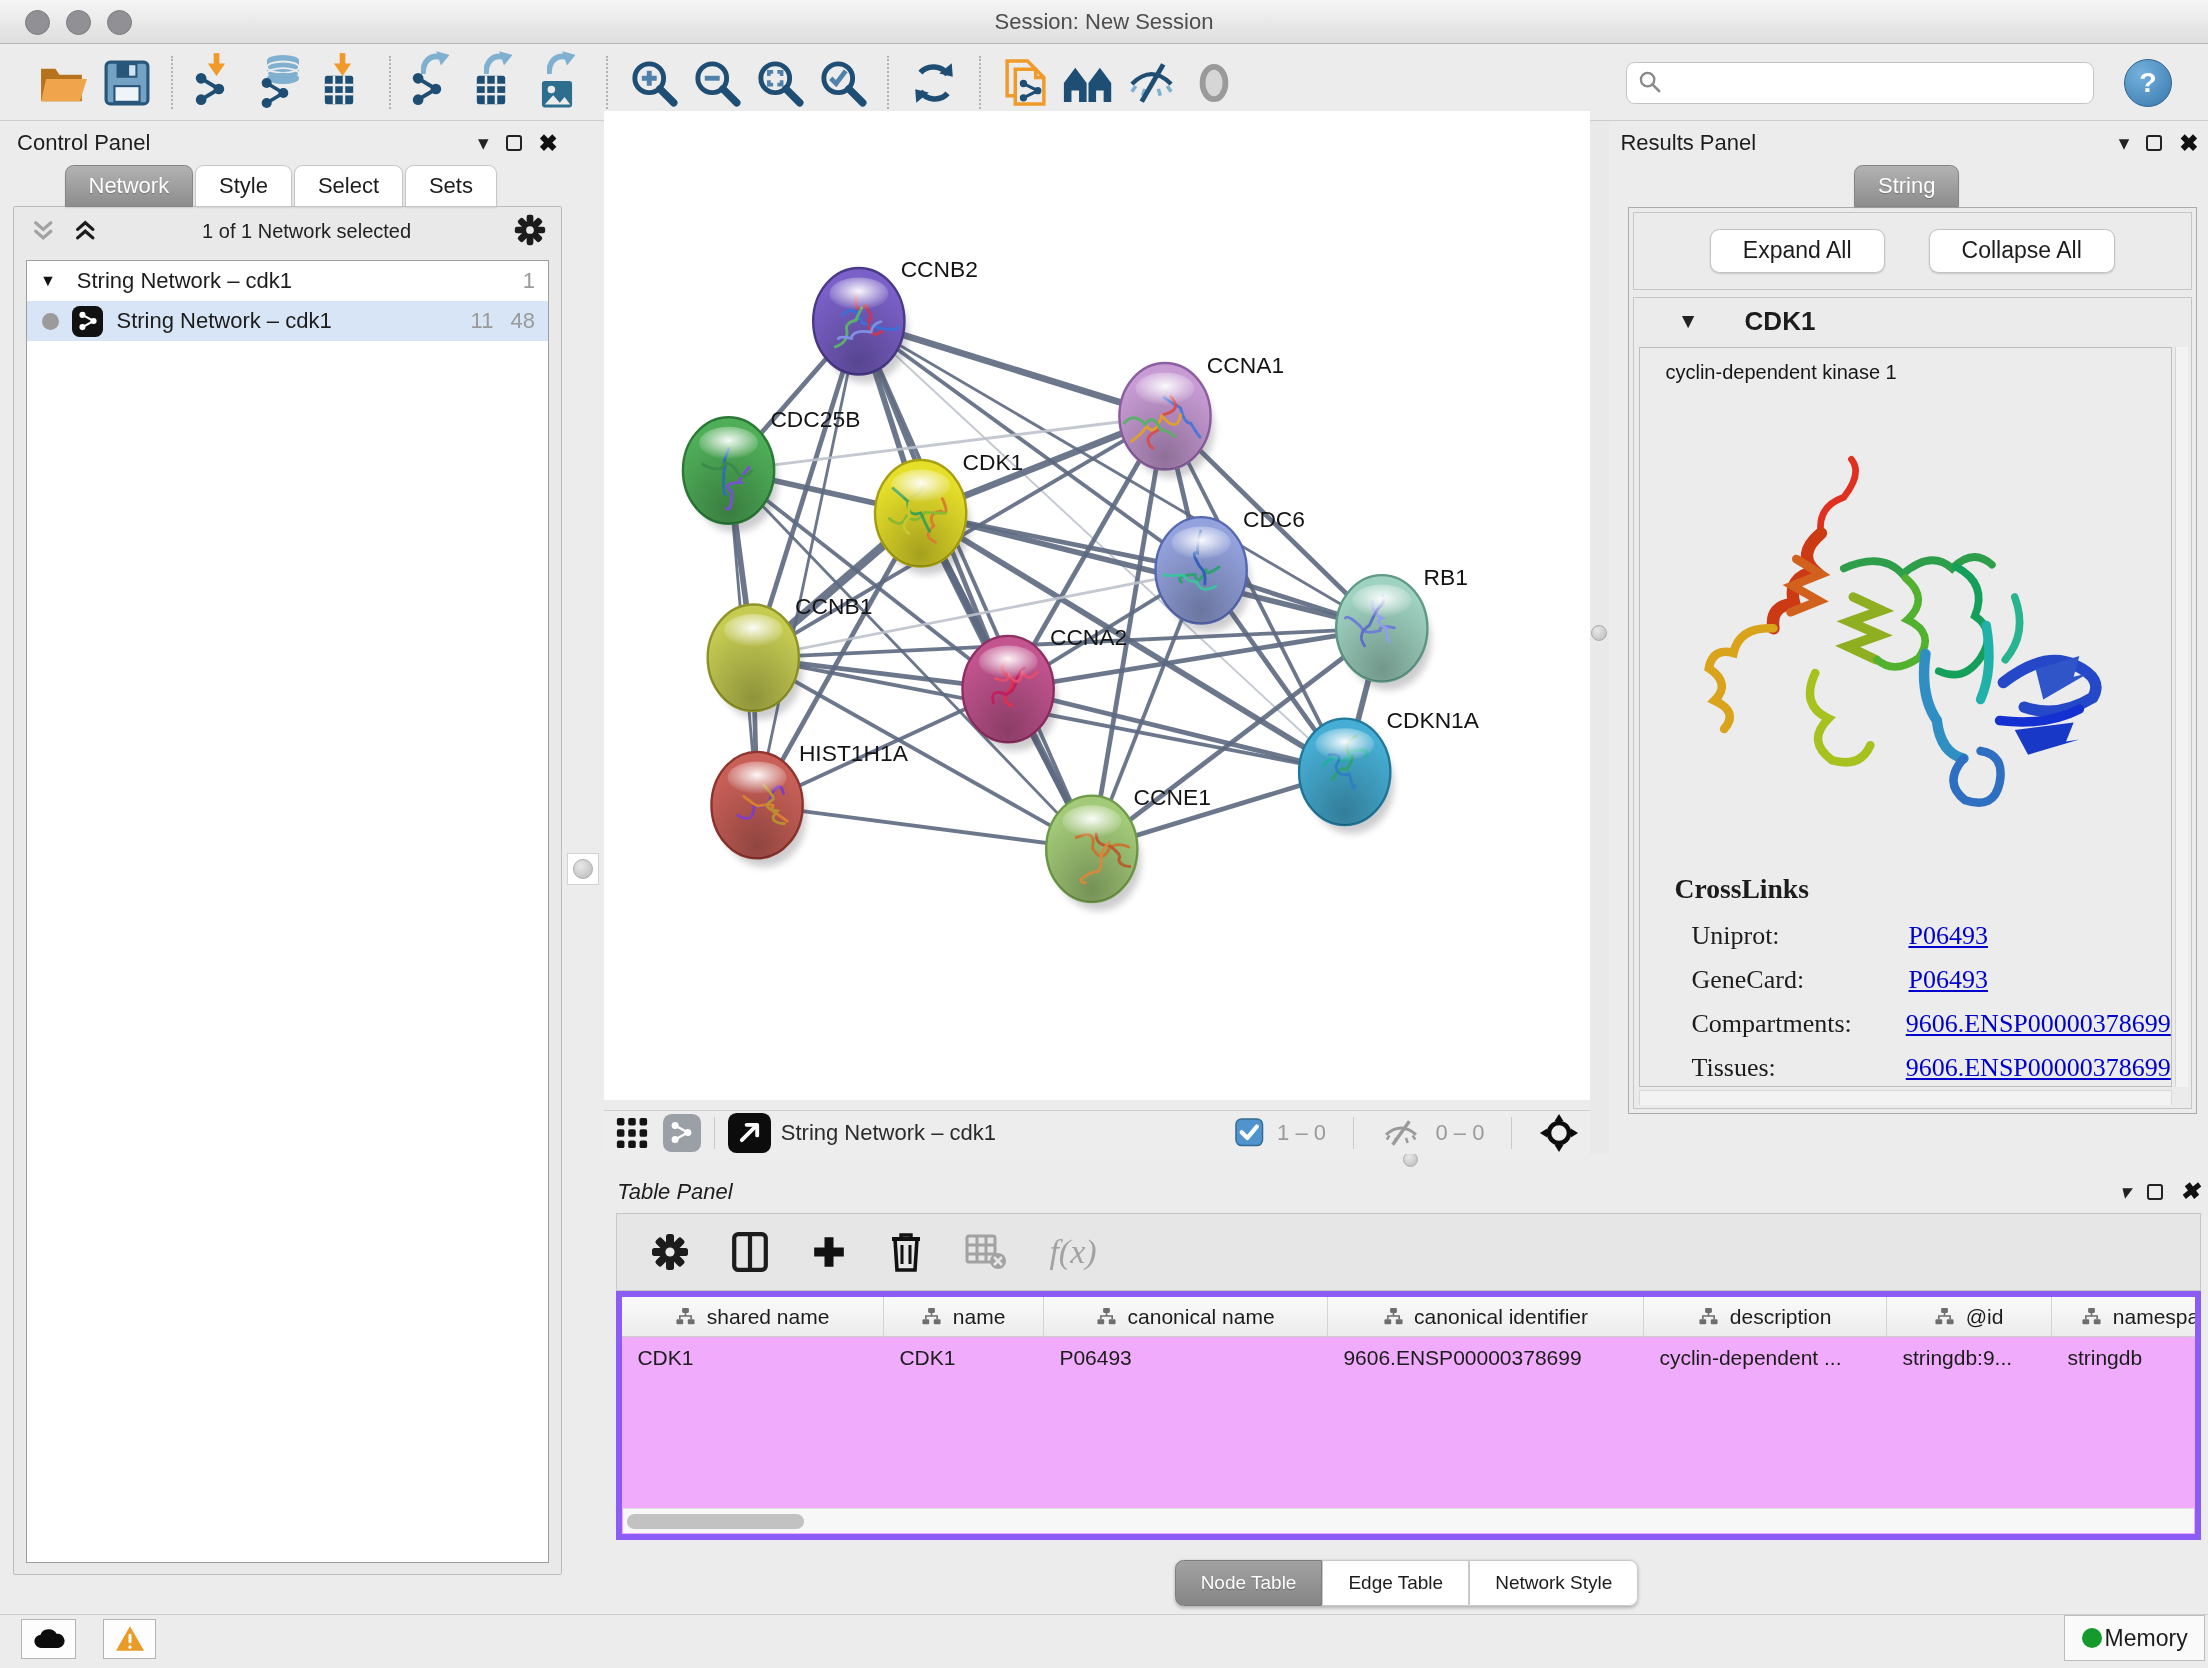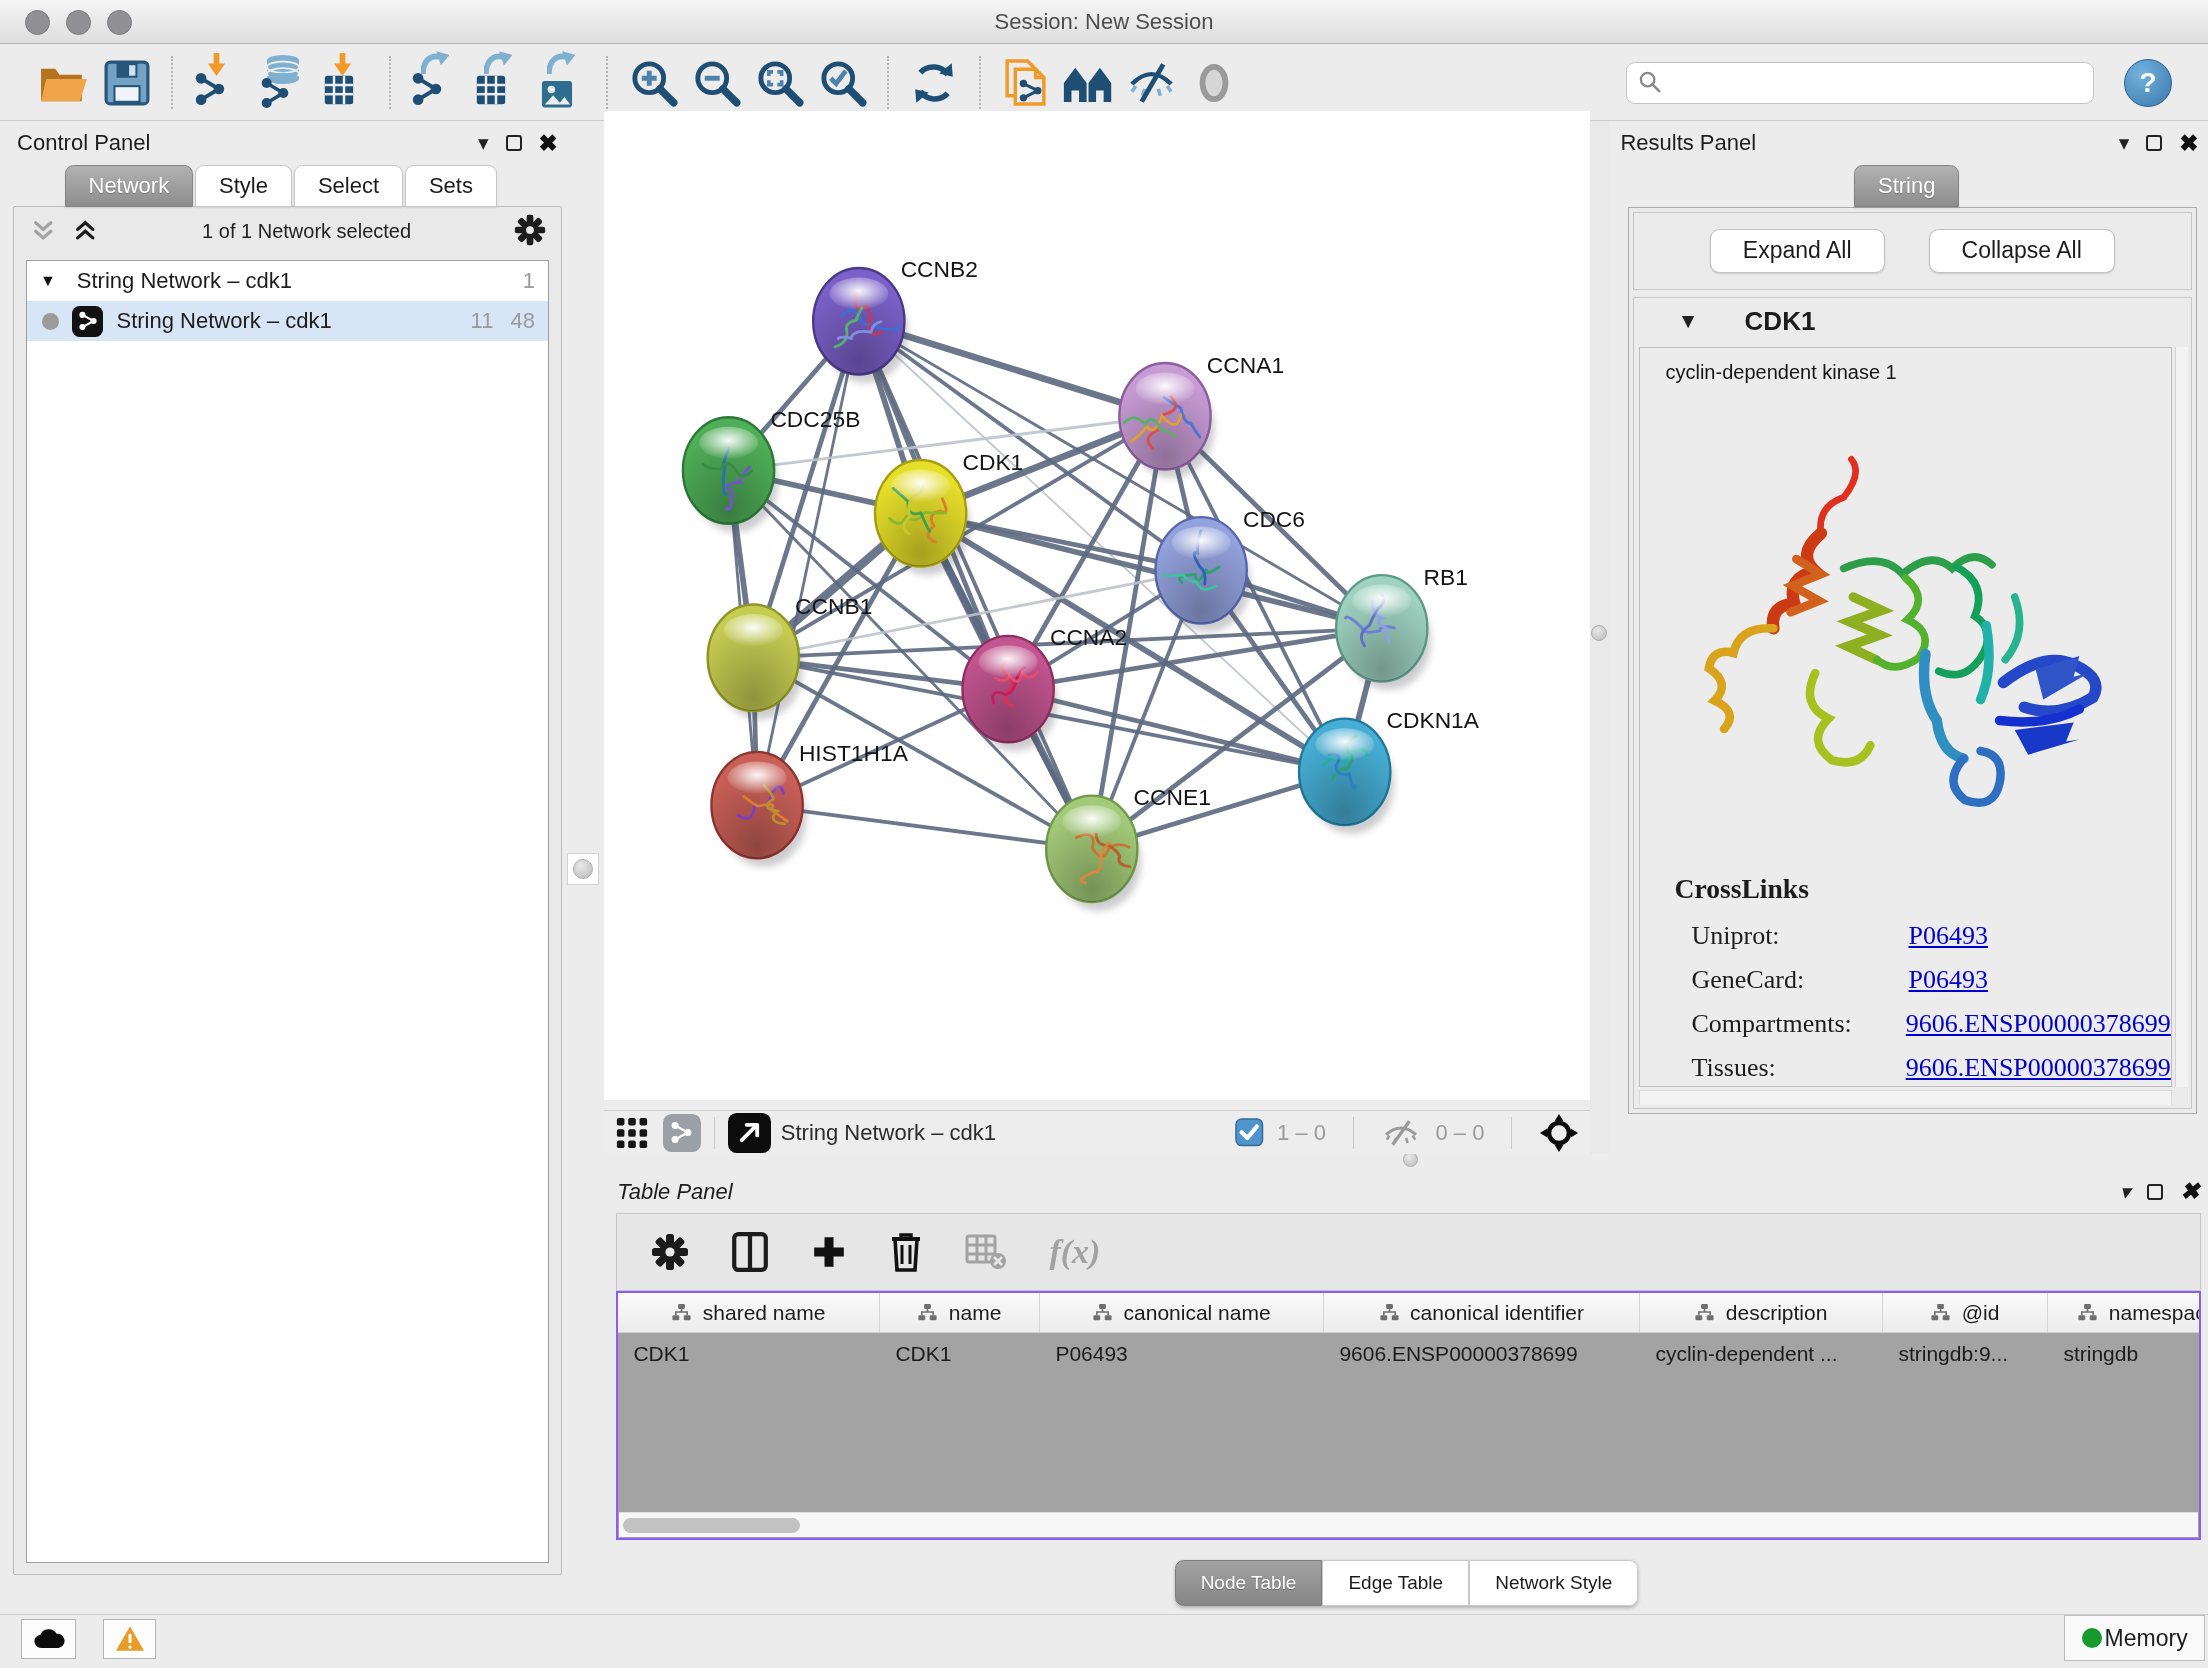--- a/index.html
+++ b/index.html
@@ -119,22 +119,22 @@
   .rp-hscroll { position:absolute; left:5.7px; right:19px; bottom:2.9px; height:15px; background:#f3f3f3;
     border:1px solid #d8d8d8; border-bottom:none; }
 
   
   .table-panel { position:absolute; left:604px; top:1167px; width:1605px; height:447px; }
   .tp-header { position:absolute; left:13.3px; right:9.5px; top:7.6px; height:34px; display:flex;
     align-items:center; justify-content:space-between;font-style:italic; }
   .tp-toolbar { position:absolute; left:12.4px; right:7.6px; top:46px; height:78px; background:#e6e6e6;
     border:1px solid #c6c6c6; display:flex; align-items:center; gap:42px; padding-left:34px; }
   .tp-tb-btn { display:flex; align-items:center; justify-content:center; }
-  .tp-table { position:absolute; left:12.4px; right:7.6px; top:124px; bottom:74px; background:#a3a3a3;
-    border:2px solid #8b5cf6; overflow:hidden; }
+  .tp-table { position:absolute; left:12.4px; right:7.6px; top:124px; bottom:74px; background:#f0abfc;
+    border:6px solid #8b5cf6; overflow:hidden; }
   .t-head { display:flex; height:40px; background:linear-gradient(#fafafa,#ececec);
     border-bottom:1px solid #cfcfcf; }
   .th { display:flex; align-items:center; justify-content:center; gap:11.4px; font-size:21px;
     border-right:1px solid #d4d4d4; flex:0 0 auto; overflow:hidden; white-space:nowrap; }
   .t-row { display:flex; height:42px; align-items:center; font-size:21px; }
   .td { padding-left:15px; flex:0 0 auto; overflow:hidden; white-space:nowrap; }
   .t-hscroll { position:absolute; left:1px; right:1px; bottom:1px; height:25px; background:#f7f7f7;
     border-top:1px solid #e0e0e0; }
   .t-hscroll .thumb { position:absolute; left:3.8px; top:4.8px; width:177px; height:15px;
     border-radius:7.6px; background:#c2c2c2; }
@@ -812,21 +812,21 @@
               <line x1="2" y1="20" x2="30" y2="20"></line>
         <line x1="12" y1="2" x2="12" y2="28"></line>
               <line x1="21" y1="2" x2="21" y2="28"></line>
             </g>
       <circle cx="33" cy="27" r="8" fill="#a2a2a2"></circle>
       <path d="M29,23 l8,8 M37,23 l-8,8" stroke="#e6e6e6" stroke-width="2.6"></path>
           </svg>
         </div>
         <div class="tp-tb-btn">
           <span style="font-family:'Liberation Serif',serif;font-style:italic;
-      font-size:34px;color:#a2a2a2;font-weight:bold;">f(x)</span>
+      font-size:34px;color:#a2a2a2;">f(x)</span>
         </div>
       </div>
     <div class="tp-table">
       <div class="t-head" id="table-head">
           <div class="th" style="width: 262px;">
             <svg width="19" height="17" viewBox="0 0 16 15">
   <g fill="#6e6e6e">
                 <rect x="5" y="0" width="6" height="4.4" rx="1"></rect>
   <rect x="0" y="10" width="6" height="4.4" rx="1"></rect>
                 <rect x="10" y="10" width="6" height="4.4" rx="1"></rect>

